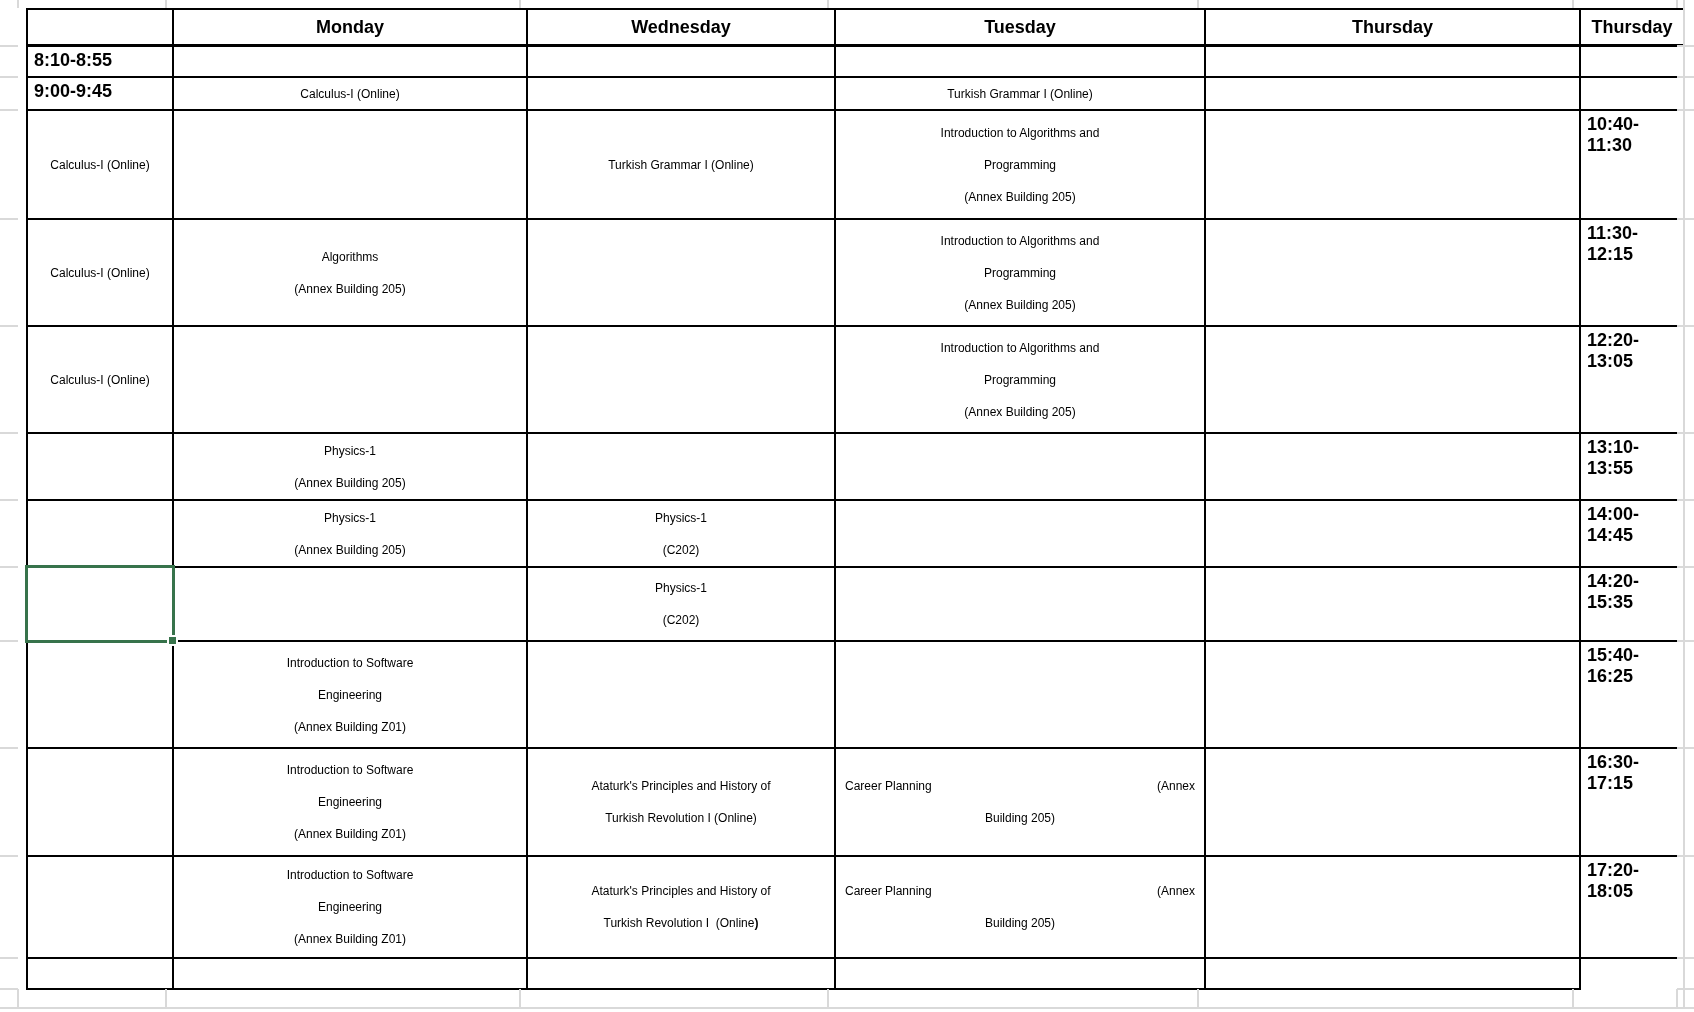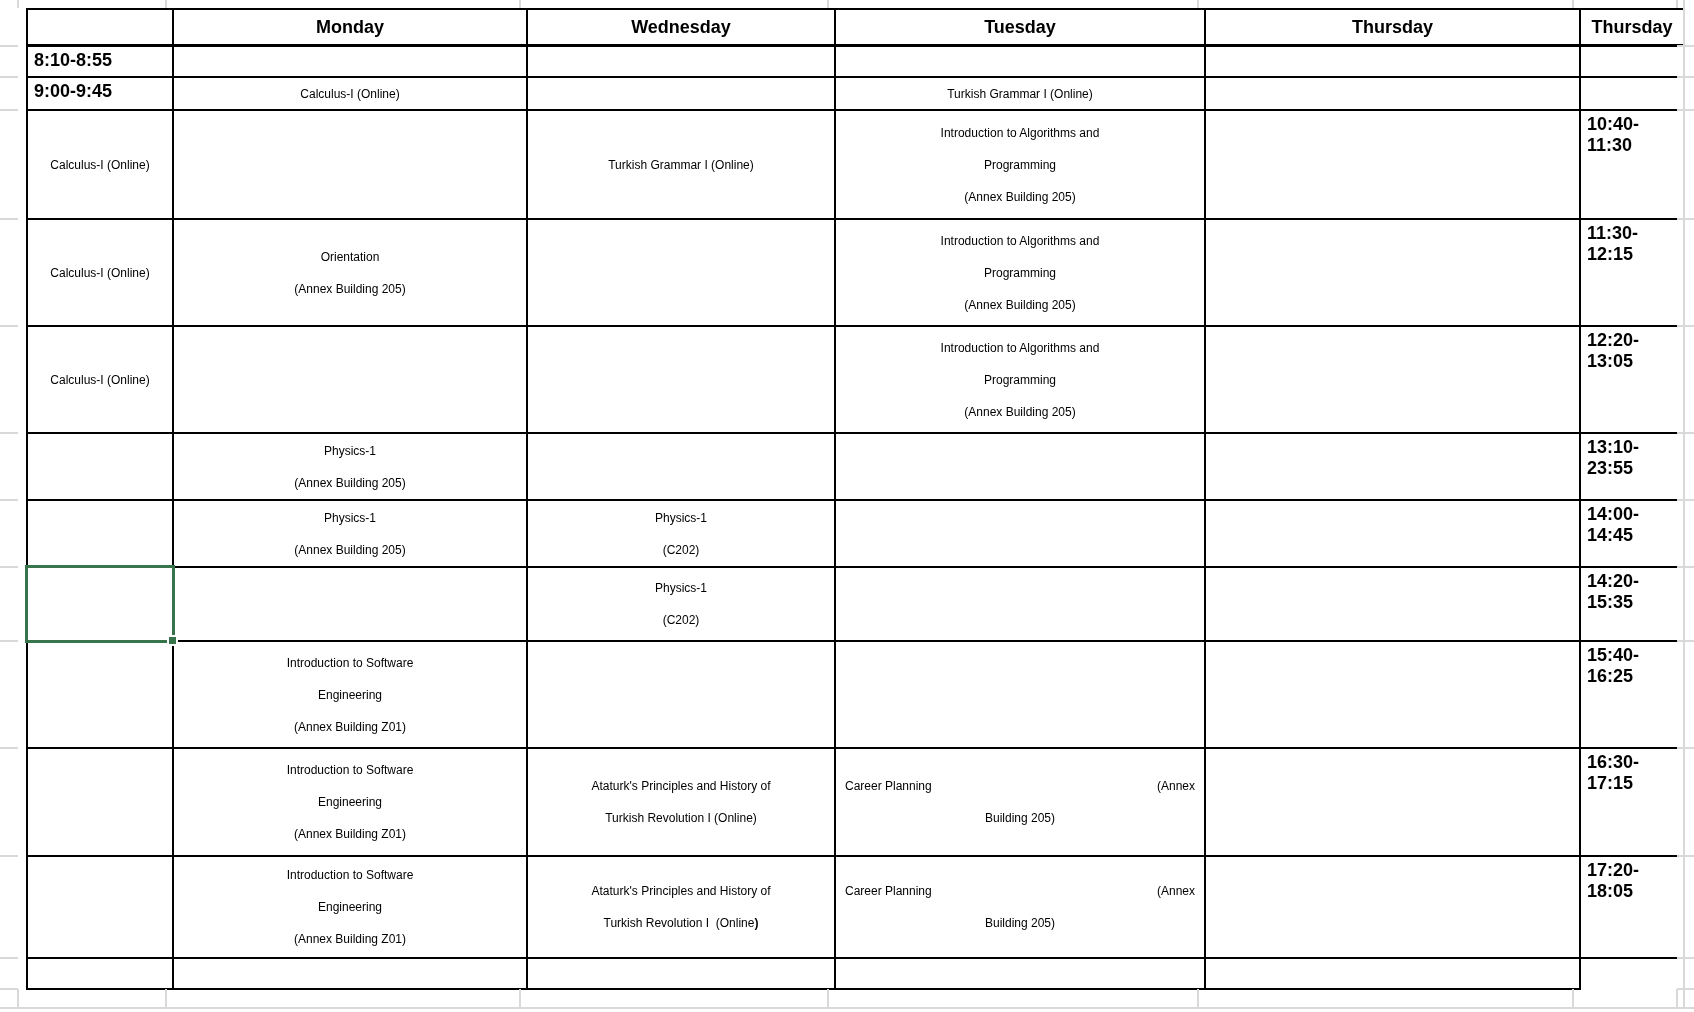--- a/index.html
+++ b/index.html
@@ -101,21 +101,21 @@
         <div class="line">Introduction to Algorithms and</div>
         <div class="line">Programming</div>
         <div class="line">(Annex Building 205)</div>
       </div>
       <div class="cell day"></div>
       <div class="cell time">10:40-11:30</div>
       <div class="cell day">
         <div class="line">Calculus-I (Online)</div>
       </div>
       <div class="cell day">
-        <div class="line">Orientation</div>
+        <div class="line">Algorithms</div>
         <div class="line">(Annex Building 205)</div>
       </div>
       <div class="cell day"></div>
       <div class="cell day">
         <div class="line">Introduction to Algorithms and</div>
         <div class="line">Programming</div>
         <div class="line">(Annex Building 205)</div>
       </div>
       <div class="cell day"></div>
       <div class="cell time">11:30-12:15</div>
@@ -132,21 +132,21 @@
       <div class="cell day"></div>
       <div class="cell time">12:20-13:05</div>
       <div class="cell day"></div>
       <div class="cell day">
         <div class="line">Physics-1</div>
         <div class="line">(Annex Building 205)</div>
       </div>
       <div class="cell day"></div>
       <div class="cell day"></div>
       <div class="cell day"></div>
-      <div class="cell time">13:10-23:55</div>
+      <div class="cell time">13:10-13:55</div>
       <div class="cell day"></div>
       <div class="cell day">
         <div class="line">Physics-1</div>
         <div class="line">(Annex Building 205)</div>
       </div>
       <div class="cell day">
         <div class="line">Physics-1</div>
         <div class="line">(C202)</div>
       </div>
       <div class="cell day"></div>

